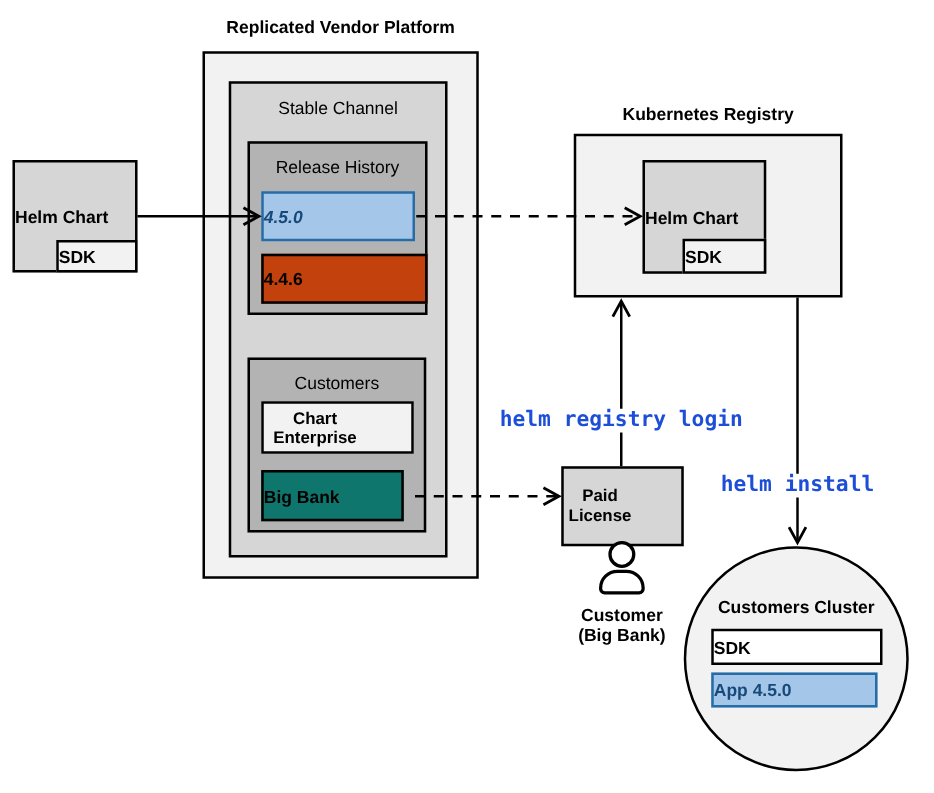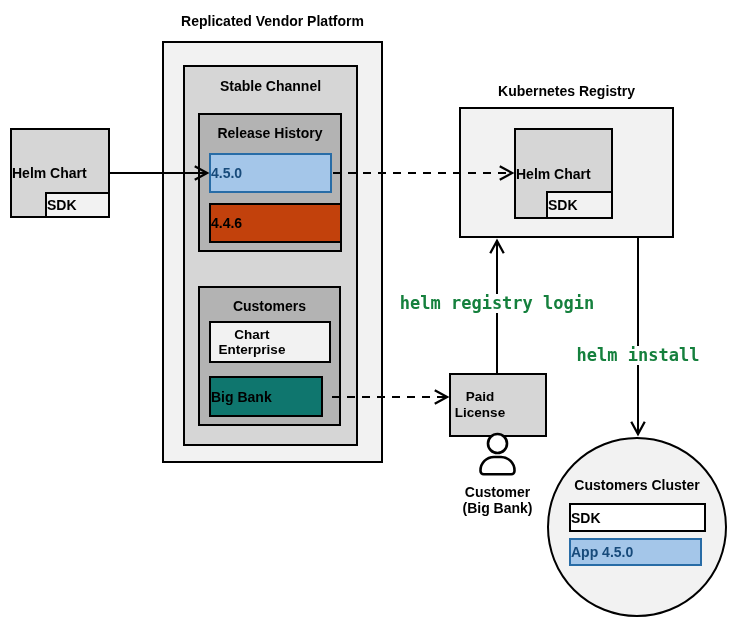--- a/index.html
+++ b/index.html
@@ -23,40 +23,40 @@
     text-align: center;
   }
   .lbl {
     font-weight: bold;
     font-size: 14px;
     color: #000000;
   }
   .toplabel {
     display: block;
     text-align: center;
-    font-weight: bold;
+    font-weight: normal;
     font-size: 14px;
     color: #000000;
   }
   .floatlabel {
     position: absolute;
     text-align: center;
     font-weight: bold;
     font-size: 14px;
     color: #000000;
   }
   
   #src-helm   { left:10px;  top:128px; width:100px; height:90px; background:#d6d6d6; }
   #src-sdk    { left:45px;  top:192px; width:65px;  height:26px; background:#f2f2f2; }
   
   #vendor-title   { left:162px; top:13px;  width:221px; }
   #vendor-box     { left:162px; top:41px;  width:221px; height:422px; background:#f2f2f2; }
   #stable-box     { left:183px; top:65px;  width:175px; height:381px; background:#d6d6d6; padding-top:11px; }
   #history-box    { left:198px; top:113px; width:144px; height:139px; background:#b3b3b3; padding-top:10px; }
-  #v450           { left:209px; top:153px; width:123px; height:40px;  background:#a4c6e9; border-color:#286ca6; }
+  #v450           { left:209px; top:153px; width:123px; height:40px;  background:#a4c6e9; border-color:#286ca6;font-style:italic; }
   #v450 .lbl      { color:#174a7a; }
   #v446           { left:209px; top:203px; width:133px; height:40px;  background:#c2410c; }
   #customers-box  { left:198px; top:286px; width:143px; height:140px; background:#b3b3b3; padding-top:10px; }
   #secure-box     { left:209px; top:321px; width:122px; height:42px;  background:#f2f2f2; }
   #secure-box .lbl{ font-size:13.5px; line-height:15px; max-width:82px; }
   #bigbank-box    { left:209px; top:376px; width:114px; height:41px;  background:#0f766e; }
   
   #registry-title { left:459px; top:83px;  width:215px; }
   #registry-box   { left:459px; top:107px; width:215px; height:131px; background:#f2f2f2; }
   #reg-helm       { left:514px; top:128px; width:99px;  height:91px;  background:#d6d6d6; }
@@ -78,22 +78,23 @@
     pointer-events:none;
   }
   
   .cmd {
     position:absolute;
     background:#ffffff;
     font-family:"DejaVu Sans Mono", monospace;
     font-weight:bold;
     font-size:17px;
     line-height:19px;
-    color:#15803d;
+    color:#1d4ed8;
     text-align:center;
+    margin-top:33px;
   }
   #cmd-login   { left:395px; top:294px; width:204px; }
   #cmd-install { left:572px; top:346px; width:132px; }
 </style>
 </head>
 <body>
 
 <div id="diagram">
 
   <div id="vendor-title" class="floatlabel">Replicated Vendor Platform</div>

